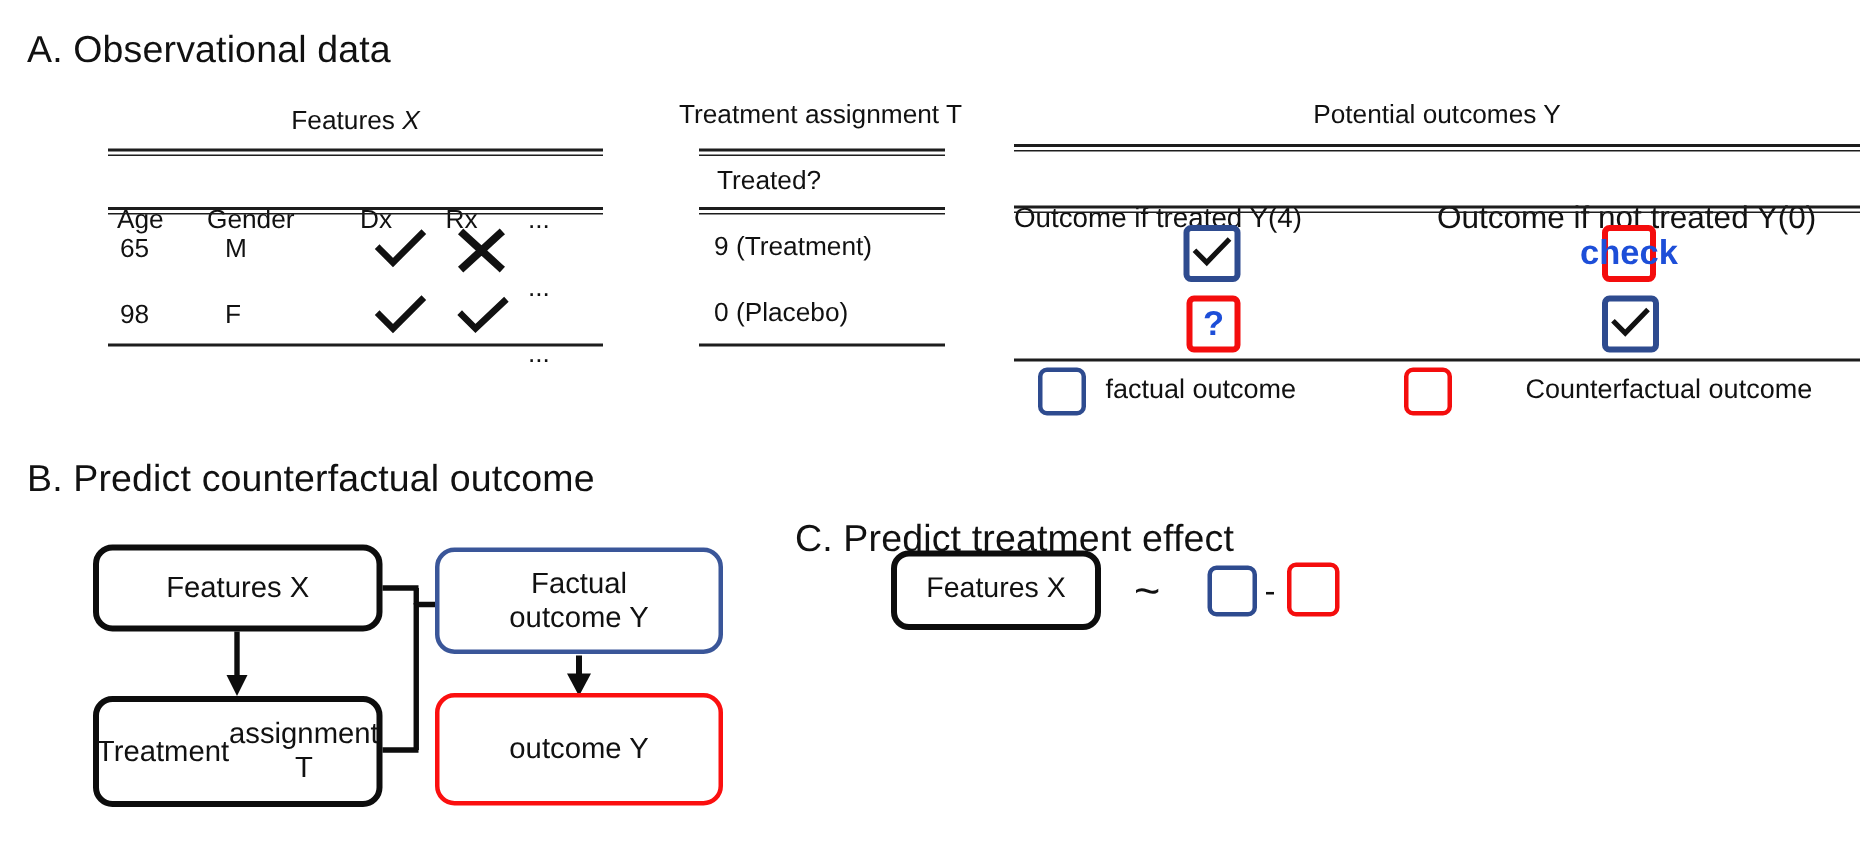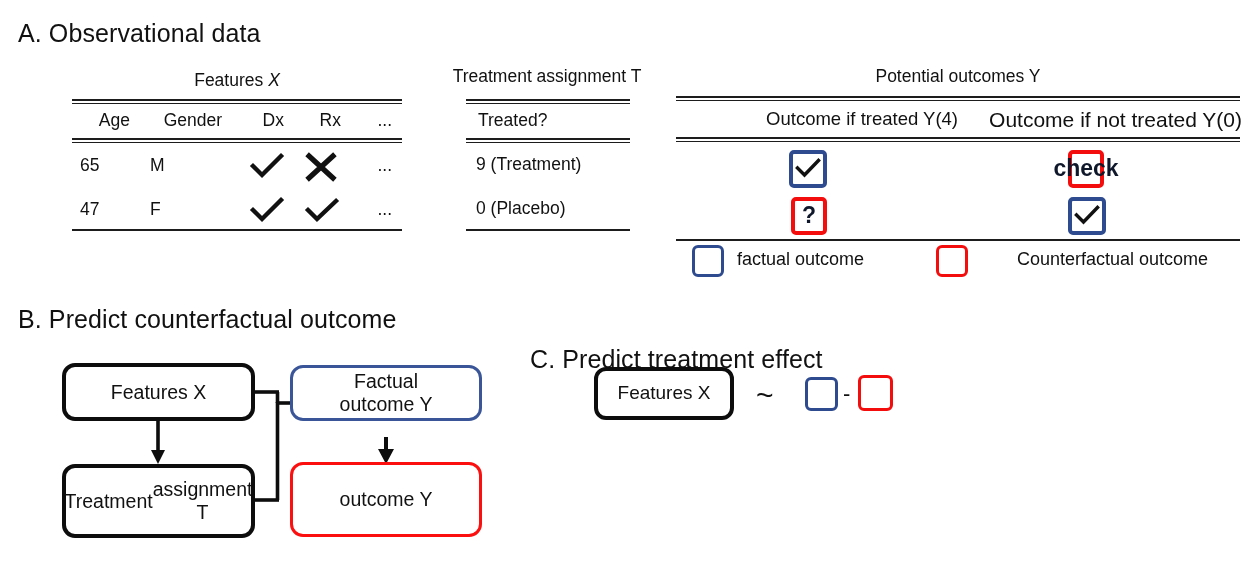--- a/index.html
+++ b/index.html
@@ -35,21 +35,21 @@
     background:#1d1d1d;
     height:2px;
   }
   .rule.thin{height:1.6px;}
   .cell{
     position:absolute;
     font-size:17.5px;
     color:#111;
     white-space:nowrap;
   }
-  .cell.center{text-align:right;}
+  .cell.center{text-align:left;margin-top:26px;}
   .ital{font-style:italic;}
 
   
   .glyph{position:absolute;}
 
   
   .obox{
     position:absolute;
     box-sizing:border-box;
     border-radius:5px;
@@ -57,21 +57,21 @@
     align-items:center;
     justify-content:center;
     background:#fff;
   }
   .obox.blue{border:4px solid #2e4b8f;}
   .obox.red{border:4px solid #f40d0d;}
   .obox .qm{
     font-size:23px;
     font-weight:700;
     line-height:1;
-    color:#0f172a;
+    color:#1d4ed8;
     margin-top:-1px;
   }
 
   
   .legend-label{
     position:absolute;
     font-size:18px;
     color:#111;
     white-space:nowrap;
   }
@@ -149,21 +149,21 @@
     </span>
     <span class="glyph" style="left:306px;top:153px;">
       <svg width="30" height="28" viewBox="0 0 30 28">
           <path d="M3 3 L27 25 M27 3 L3 25" fill="none" stroke="#111" stroke-width="5.2" stroke-linecap="square"></path>
         </svg>
     </span>
     <div class="cell center" style="left:352px;top:155px;width:40px;">...</div>
   </div>
 
   <div>
-    <div class="cell" style="left:80px;top:199px;">47</div>
+    <div class="cell" style="left:80px;top:199px;">98</div>
     <div class="cell" style="left:150px;top:199px;">F</div>
     <span class="glyph" style="left:250px;top:198px;">
       <svg width="34" height="26" viewBox="0 0 34 26">
           <path d="M3 12 L12 21 L31 2" fill="none" stroke="#111" stroke-width="4.4" stroke-linecap="square"></path>
         </svg>
     </span>
     <span class="glyph" style="left:305px;top:200px;">
       <svg width="34" height="24" viewBox="0 0 34 24">
           <path d="M3 10 L12 19 L31 1" fill="none" stroke="#111" stroke-width="4.4" stroke-linecap="square"></path>
         </svg>
@@ -262,21 +262,21 @@
 
 <div class="fbox black" style="left:62px;top:363px;width:193px;height:58px;">
   <span>Features X</span>
 </div>
 
 <div class="fbox black" style="left:62px;top:464px;width:193px;height:74px;flex-direction:row;">
   <span>Treatment</span>
   <span>assignment T</span>
 </div>
 
-<div class="fbox blue" style="left:290px;top:365px;width:192px;height:56px;flex-direction:column;">
+<div class="fbox blue" style="left:290px;top:365px;width:192px;height:71px;flex-direction:column;">
   <span>Factual</span>
   <span>outcome Y</span>
 </div>
 
 <div class="fbox red" style="left:290px;top:462px;width:192px;height:75px;flex-direction:column;">
   <span>outcome Y</span>
 </div>
 
 <div class="abs panel-title" style="left:530px;top:305px;margin-top:40px;">C. Predict treatment effect</div>
 

